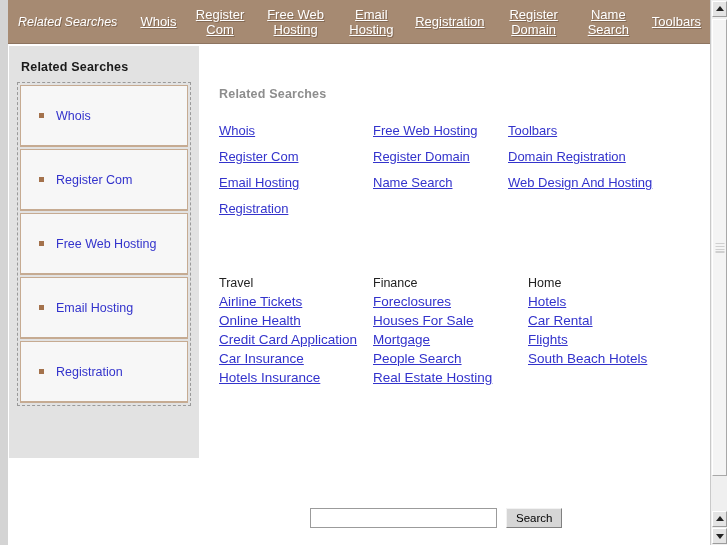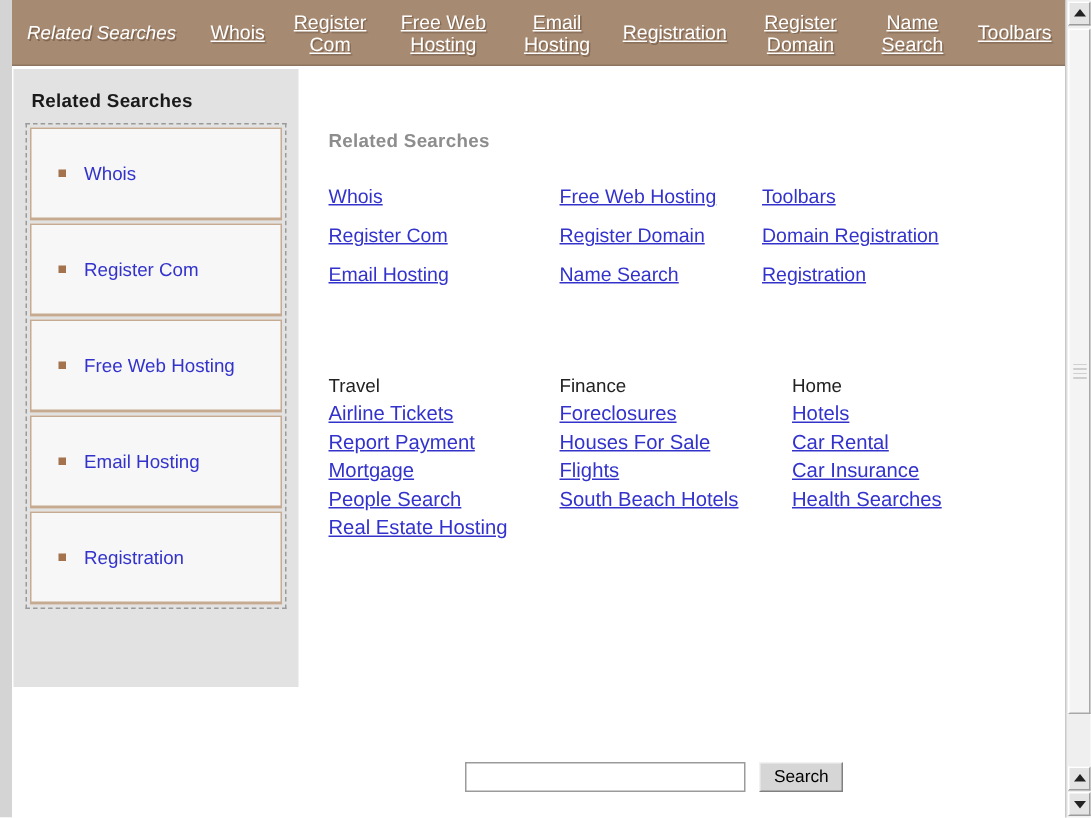--- a/index.html
+++ b/index.html
@@ -327,47 +327,49 @@
 
       <div class="link-grid">
         <a>Whois</a>
         <a>Free Web Hosting</a>
         <a>Toolbars</a>
         <a>Register Com</a>
         <a>Register Domain</a>
         <a>Domain Registration</a>
         <a>Email Hosting</a>
         <a>Name Search</a>
+        <a>Web Design And Hosting</a>
         <a>Registration</a>
       </div>
     </div>
 
     <div id="popular">
 
       <div class="cat-grid">
         <span class="cat-head">Travel</span>
         <span class="cat-head">Finance</span>
         <span class="cat-head">Home</span>
 
         <a>Airline Tickets</a>
         <a>Foreclosures</a>
 
         <a>Hotels</a>
-        <a>Report Payment</a>
+        <a>Online Health</a>
         <a>Houses For Sale</a>
 
         <a>Car Rental</a>
+        <a>Credit Card Application</a>
         <a>Mortgage</a>
 
         <a>Flights</a>
         <a>Car Insurance</a>
         <a>People Search</a>
 
         <a>South Beach Hotels</a>
-        <a>Health Searches</a>
+        <a>Hotels Insurance</a>
         <a>Real Estate Hosting</a>
       </div>
     </div>
   </div>
 
   <div id="searchbar">
     <input id="search-input" type="text" placeholder="" style="">
     <button id="search-button">Search</button>
   </div>
 

